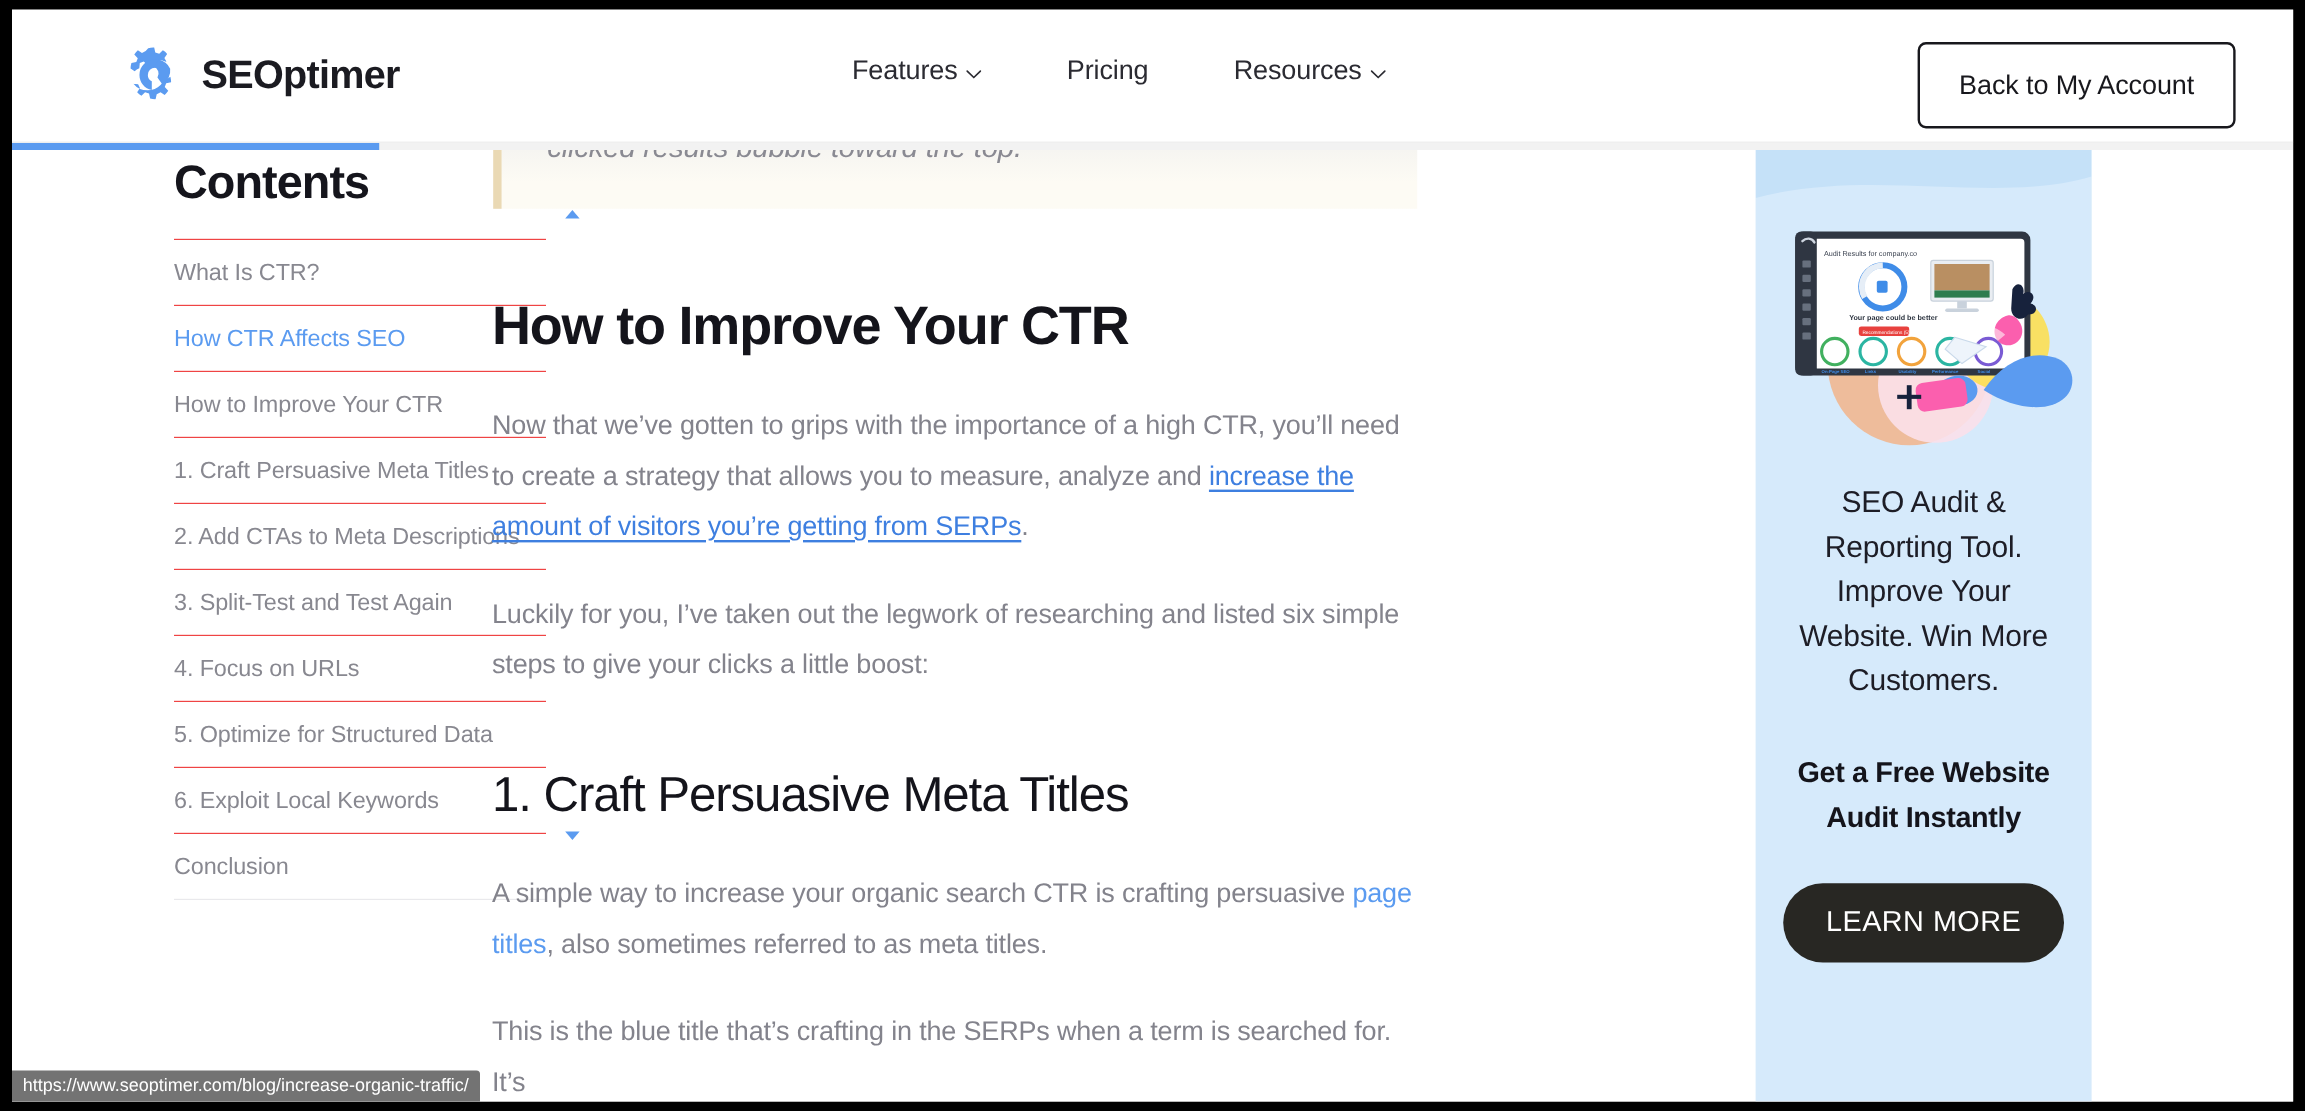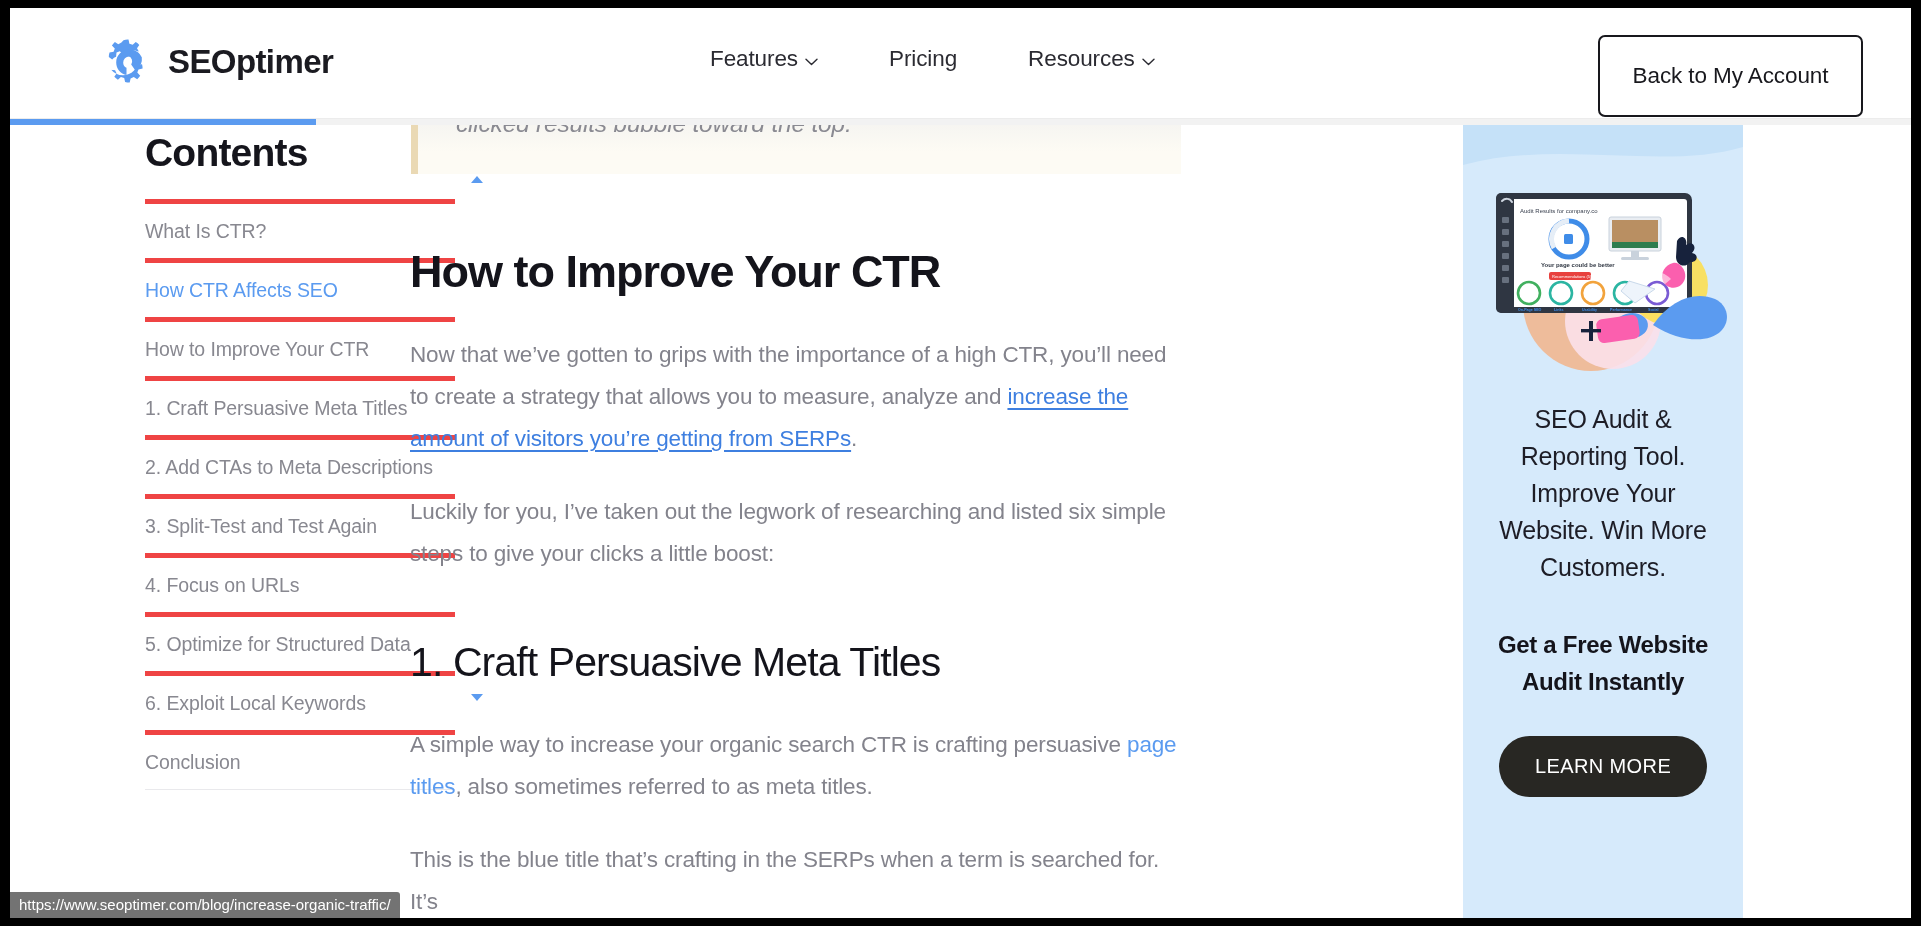--- a/index.html
+++ b/index.html
@@ -82,21 +82,21 @@
     position: relative;
     top: 3px;
   }
   .chev svg { display: block; }
 
   .account-btn {
     position: absolute;
     right: 48px;
     top: 27px;
     width: 265px;
-    height: 82px;
+    height: 72px;
     border: 2px solid #18181d;
     border-radius: 7px;
     background: #ffffff;
     color: #18181d;
     font-family: "Liberation Sans", sans-serif;
     font-size: 22.5px;
     letter-spacing: -0.1px;
     cursor: pointer;
     display: flex;
     align-items: center;
@@ -142,21 +142,21 @@
     color: #15151c;
     letter-spacing: -0.8px;
     padding: 6px 0 24px 10px;
   }
   .toc-list { list-style: none; margin-left: 10px; }
   .toc-item {
     font-size: 19.5px;
     line-height: 26px;
     color: #888890;
     padding: 14px 2px 14px 0;
-    border-top: 5px solid #ef4444;
+    border-top: 1px solid #ef4444;
     cursor: pointer;
     letter-spacing: -0.1px;
   }
   .toc-item.active { color: #5b9bf0; }
   .toc-item.last { border-bottom: 1px solid #e9e9ec; }
 
   .toc-arrow {
     position: absolute;
     right: -30px;
     width: 16px;
@@ -252,21 +252,21 @@
     font-weight: 700;
     color: #14141b;
     padding: 40px 26px 0 26px;
     letter-spacing: -0.3px;
   }
   .ad-cta {
     display: inline-block;
     margin-top: 36px;
     background: #282723;
     color: #ffffff;
-    font-size: 20px;
+    font-size: 24px;
     letter-spacing: 0.4px;
     padding: 19px 36px;
     border-radius: 40px;
     border: none;
     font-family: "Liberation Sans", sans-serif;
     cursor: pointer;
   }
 
   
   .status-bar {

